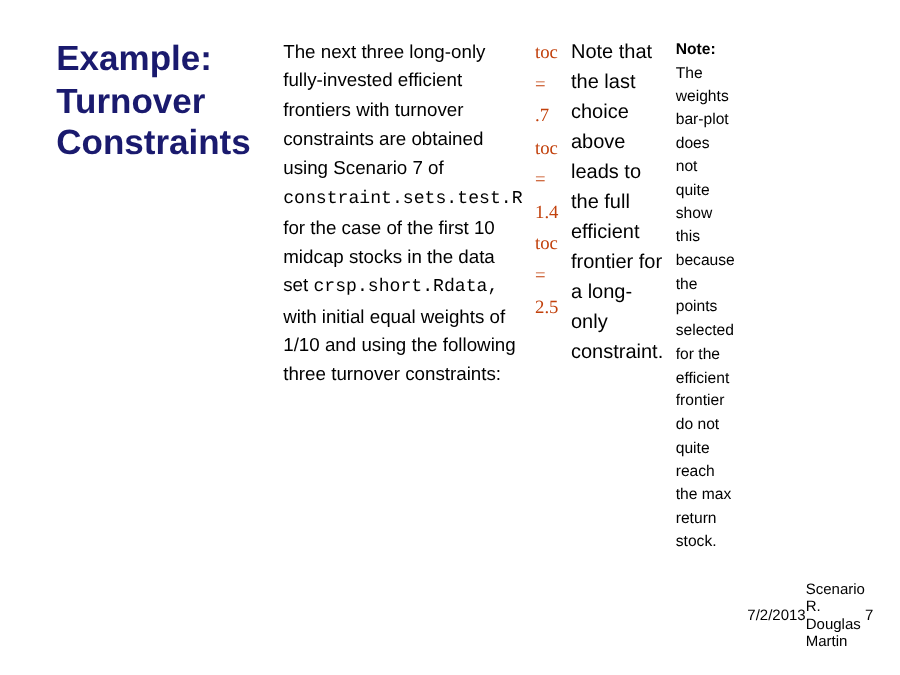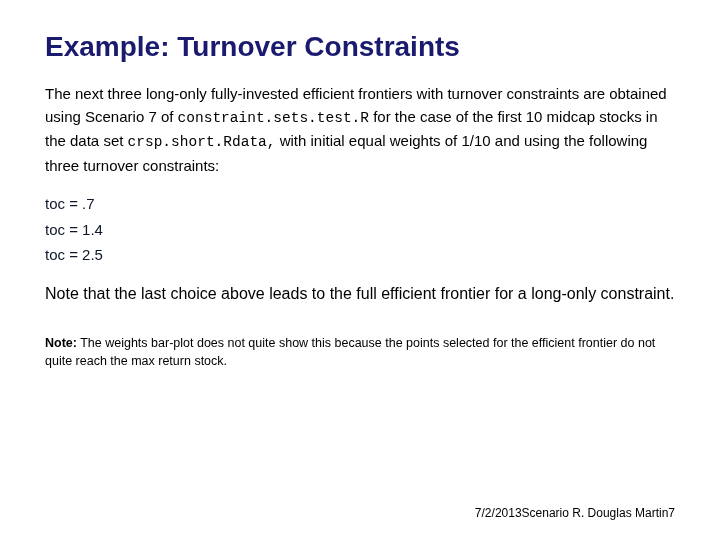--- a/index.html
+++ b/index.html
@@ -15,49 +15,51 @@
       font-family: Arial, Helvetica, sans-serif;
       color: #000000;
       overflow: hidden;
     }
 
     .slide {
       width: 720px;
       height: 540px;
       padding: 30px 45px 20px 45px;
       display: flex;
-      flex-direction: column;
+      flex-direction: row;
+      gap: 10px;
     }
 
     .slide-title {
       font-size: 28px;
       font-weight: bold;
       color: #1a1a6e;
       margin-bottom: 18px;
       line-height: 1.2;
     }
 
     .body-text {
       font-size: 15px;
       line-height: 1.55;
       margin-bottom: 14px;
       color: #000;
+      margin-left: 16px;
     }
 
     code, .monospace {
       font-family: 'Courier New', Courier, monospace;
       font-size: 14.5px;
     }
 
     .code-block {
-      font-family: Liberation Sans, sans-serif;
+      font-family: Liberation Serif, serif;
       font-size: 15px;
       line-height: 1.7;
       margin-bottom: 14px;
-      color: #0f172a;
+      color: #c2410c;
     }
 
     .large-text {
       font-size: 16px;
       line-height: 1.5;
       margin-bottom: 28px;
       color: #000;
     }
 
     .note-text {

